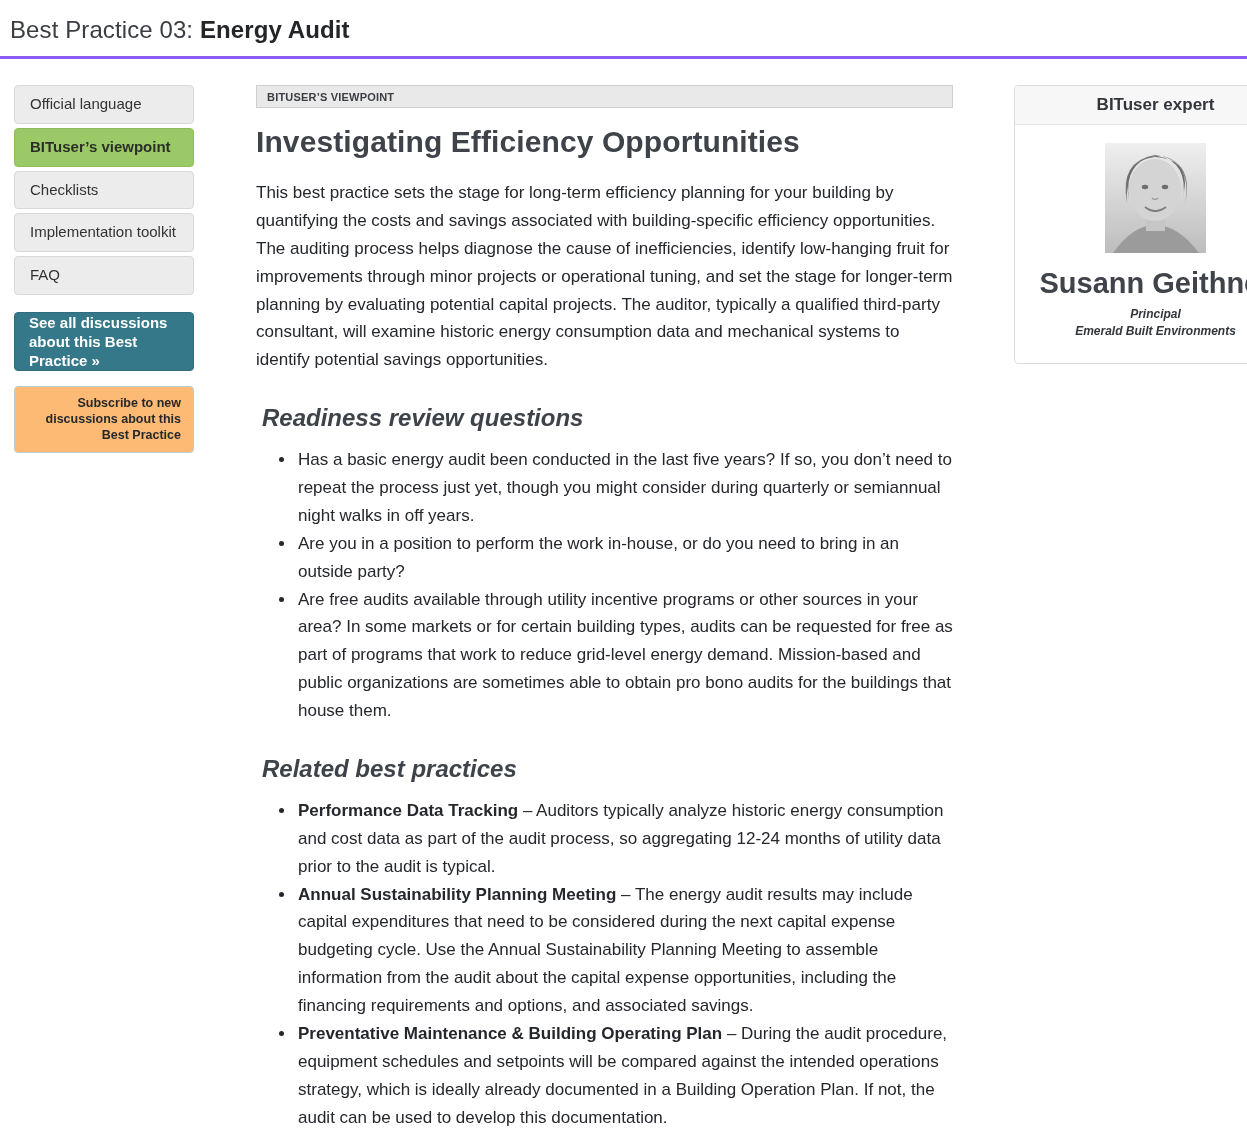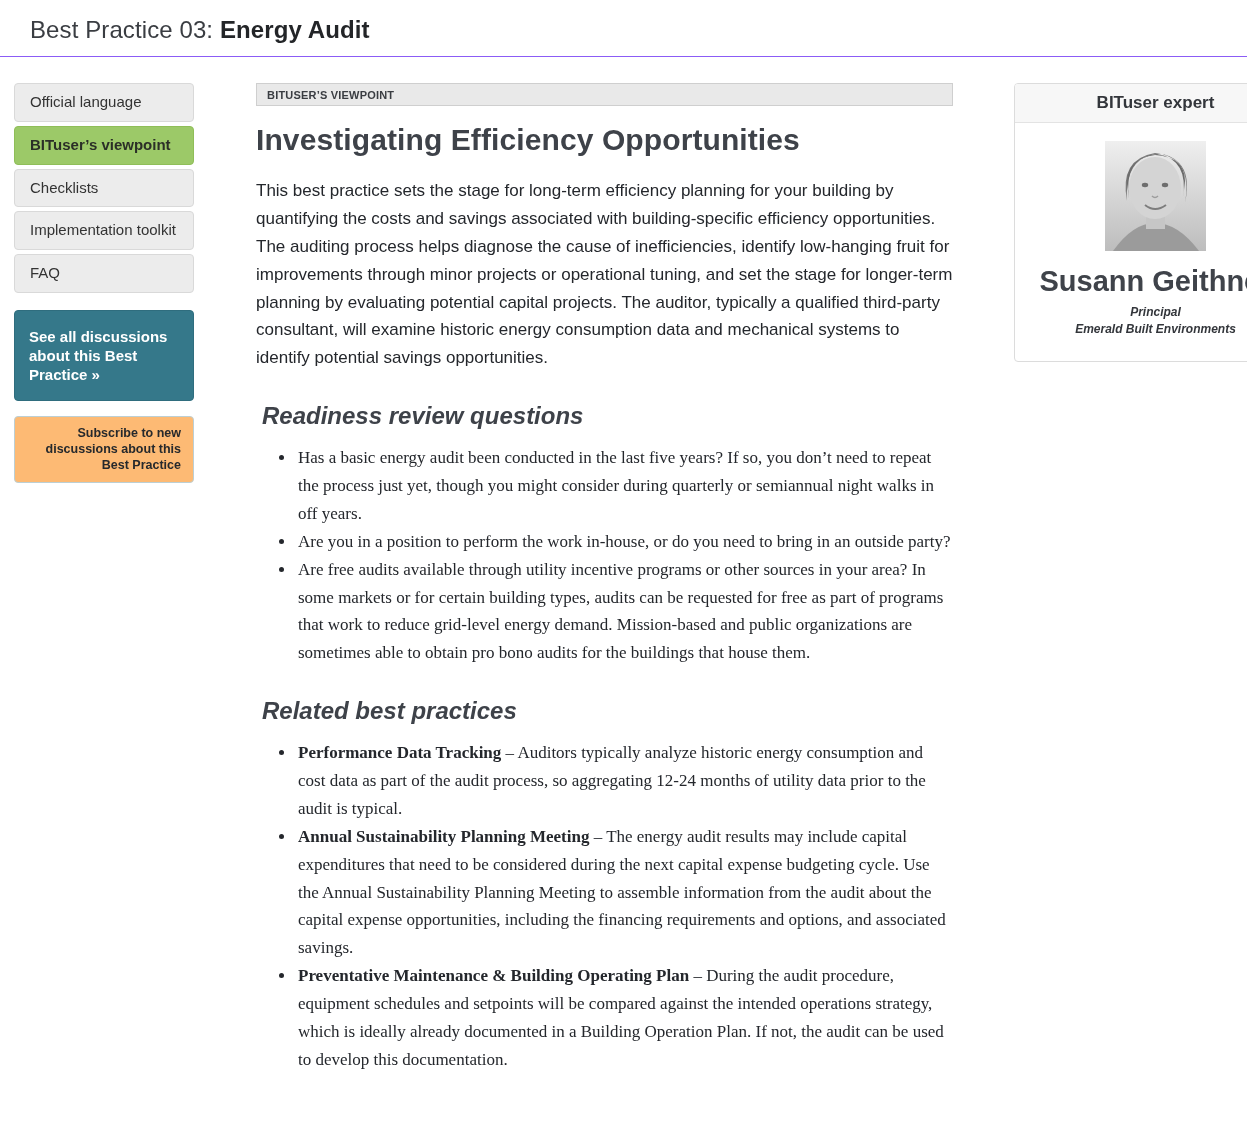--- a/index.html
+++ b/index.html
@@ -5,22 +5,22 @@
   * { margin:0; padding:0; box-sizing:border-box; }
   html,body { background:#ffffff; }
   body {
     width:1247px; height:1142px;
     font-family:"Liberation Sans", sans-serif;
     color:#24272c;
     position:relative;
   }
   
   .page-header {
-    padding:16px 14px 12px 30px;
-    border-bottom:1px solid #8b5cf6;
+    padding:16px 14px 12px 10px;
+    border-bottom:3px solid #8b5cf6;
   }
   .page-title { font-size:24px; color:#3a3d42; font-weight:400; letter-spacing:0.1px; }
   .page-title .bold-part { font-weight:700; color:#232528; }
 
   
   .columns {
     display:flex;
     padding:26px 14px 0 14px;
     align-items:flex-start;
     gap:32px;
@@ -49,21 +49,21 @@
   }
   .discussions-btn {
     margin-top:17px;
     background:#35788a;
     border:1px solid #2f6d7e;
     border-radius:4px;
     color:#ffffff;
     font-weight:700;
     font-size:15px;
     line-height:1.28;
-    padding:16px 14px;
+    padding:0 14px;
     cursor:pointer;
   }
   .subscribe-btn {
     margin-top:15px;
     background:#fdba74;
     border:1px solid #bccfd4;
     border-radius:4px;
     color:#26292c;
     font-weight:600;
     font-size:12.5px;
@@ -98,21 +98,20 @@
   h2.sub-heading {
     font-size:24px;
     font-style:italic;
     font-weight:600;
     color:#3e4249;
     margin:30px 0 14px 6px;
   }
   ul.content-list {
     margin:4px 0 6px 0;
     padding-left:40px;
-    font-family:Liberation Serif, serif;
   }
   ul.content-list li {
     font-size:17px;
     line-height:1.64;
     color:#24272c;
     padding-left:2px;
   }
   ul.content-list li .term { font-weight:700; }
 
   

